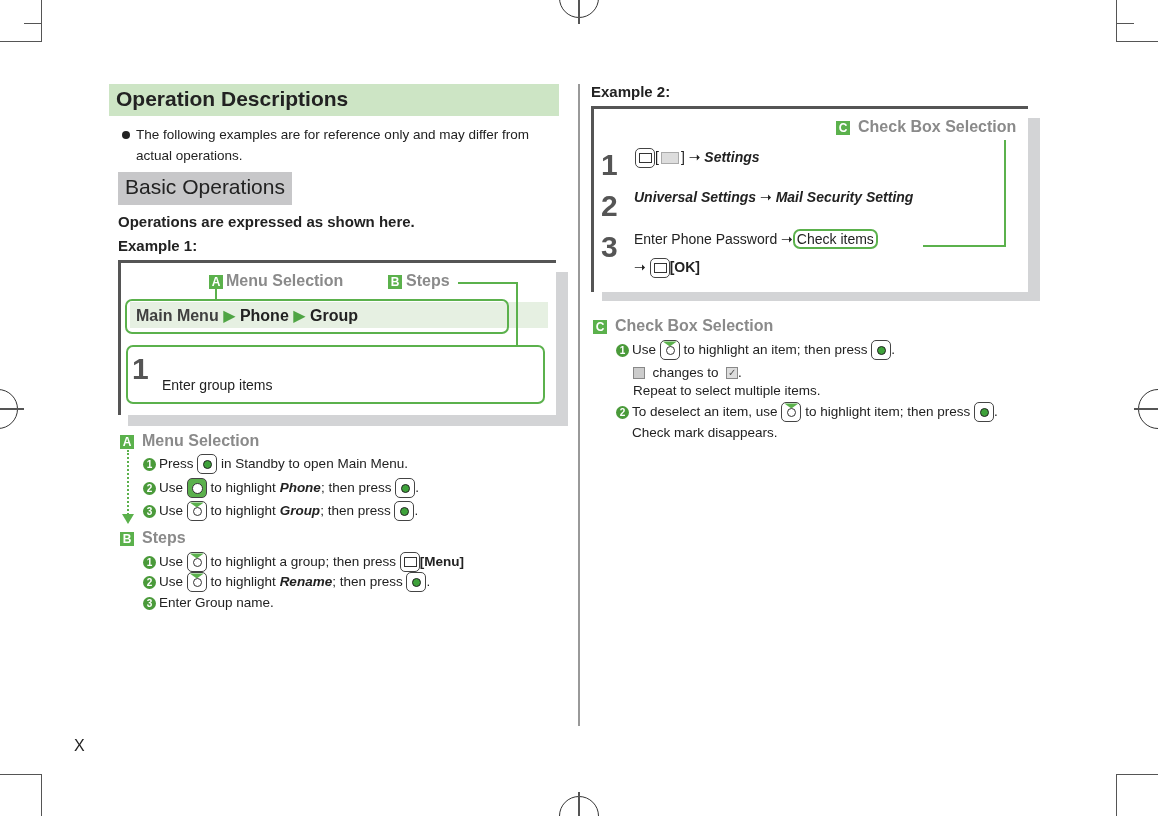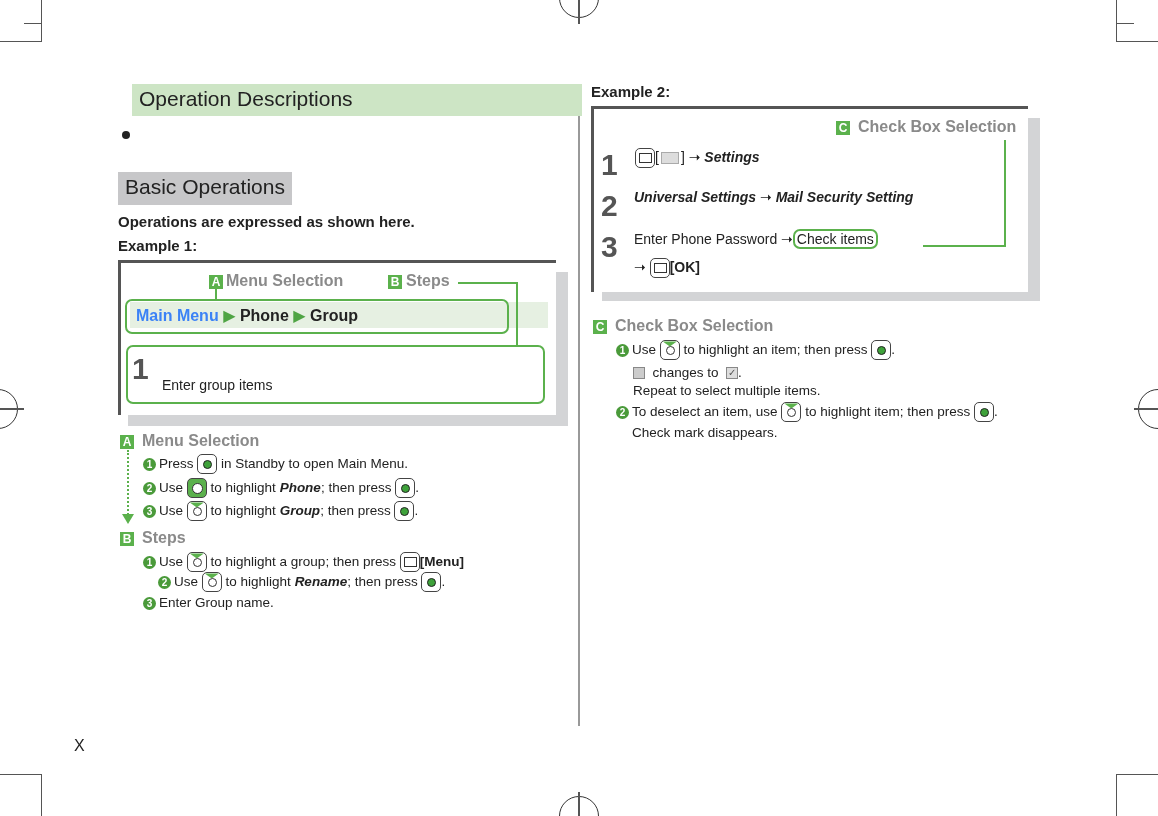--- a/index.html
+++ b/index.html
@@ -1,20 +1,20 @@
 <!DOCTYPE html>
 <html><head>
 <meta charset="utf-8">
 <style>
 *{box-sizing:border-box;margin:0;padding:0}
 body{width:1158px;height:816px;background:#fff;position:relative;font-family:"Liberation Sans","DejaVu Sans",sans-serif;color:#222;overflow:hidden}
 .abs{position:absolute}
 .crop{position:absolute;border-color:#555;border-style:solid;border-width:0}
 .reg{position:absolute;width:40px;height:40px;border:1.5px solid #333;border-radius:50%}
-.h1{left:132px;top:84px;width:450px;height:32px;background:#cde5c5;font-size:21px;font-weight:normal;padding:3px 7px;color:#222}
+.h1{left:109px;top:84px;width:450px;height:32px;background:#cde5c5;font-size:21px;font-weight:bold;padding:3px 7px;color:#222}
 .bullet{left:118px;top:124px;width:450px;font-size:13.5px;line-height:21px;padding-left:18px;color:#222}
 .bullet .dot{position:absolute;left:4px;top:7px;width:8px;height:8px;border-radius:50%;background:#222}
 .h2{left:118px;top:172px;height:33px;background:#c7c7c9;font-size:21px;font-weight:normal;padding:3px 7px;color:#222}
 .bold{font-weight:bold;font-size:15px}
 .frame{border-left:3px solid #555;border-top:3px solid #555;background:#fff}
 .shadow{background:#d3d4d6}
 .gbox{border:2.5px solid #5bb14c;border-radius:7px}
 .lbl-a{display:inline-block;background:#5bb14c;color:#fff;font-weight:bold;font-size:12px;width:14px;height:14px;line-height:14px;text-align:center}
 .gray-head{color:#8a8a8a;font-weight:bold;font-size:16px}
 .key{display:inline-block;border:1.5px solid #444;border-radius:5px;width:20px;height:20px;vertical-align:middle;position:relative;background:#fff}
@@ -45,54 +45,54 @@
 <div class="reg" style="left:559px;top:796px"></div>
 <div class="abs" style="left:578px;top:792px;width:1.5px;height:24px;background:#555"></div>
 <div class="reg" style="left:-22px;top:389px"></div>
 <div class="abs" style="left:0;top:408px;width:24px;height:1.5px;background:#555"></div>
 <div class="reg" style="left:1138px;top:389px"></div>
 <div class="abs" style="left:1134px;top:408px;width:24px;height:1.5px;background:#555"></div>
 
 <div class="abs" style="left:578px;top:84px;width:2px;height:642px;background:#999"></div>
 
 <div class="abs h1">Operation Descriptions</div>
-<div class="abs bullet"><span class="dot"></span></div>
+<div class="abs bullet"><span class="dot"></span><span>The following examples are for reference only and may differ from actual operations.</span></div>
 <div class="abs h2">Basic Operations</div>
 <div class="abs bold" style="left:118px;top:213px">Operations are expressed as shown here.</div>
 <div class="abs bold" style="left:118px;top:237px">Example 1:</div>
 
 <div class="abs shadow" style="left:128px;top:272px;width:440px;height:154px"></div>
 <div class="abs frame" style="left:118px;top:260px;width:438px;height:155px"></div>
 <div class="abs" style="left:130px;top:302px;width:418px;height:26px;background:#e6f0e2"></div>
 <div class="abs" style="left:209px;top:272px;font-size:16px"><span class="lbl-a">A</span><span class="gray-head" style="margin-left:3px">Menu Selection</span></div>
 <div class="abs" style="left:388px;top:272px"><span class="lbl-a">B</span><span class="gray-head" style="margin-left:4px">Steps</span></div>
 <div class="abs" style="left:215px;top:286px;width:2px;height:14px;background:#5bb14c"></div>
 <div class="abs" style="left:458px;top:282px;width:60px;height:64px;border-top:2px solid #5bb14c;border-right:2px solid #5bb14c"></div>
 <div class="abs gbox" style="left:125px;top:299px;width:384px;height:35px;padding:5px 9px;font-size:16px;font-weight:bold">
-  <span style="color:#3b82f6">Main Menu</span>
+  <span style="color:#404040">Main Menu</span>
   <span style="color:#4fa444">▶</span>
   <span>Phone</span>
   <span style="color:#4fa444">▶</span>
   <span>Group</span>
 </div>
 <div class="abs gbox" style="left:126px;top:345px;width:419px;height:59px">
   <span class="abs big-num" style="left:4px;top:5px">1</span>
   <div class="abs stext" style="left:34px;top:30px">Enter group items</div>
 </div>
 
 <div class="abs" style="left:120px;top:432px"><span class="lbl-a">A</span><span class="gray-head" style="margin-left:8px">Menu Selection</span></div>
 <div class="abs" style="left:127px;top:450px;height:65px;border-left:2px dotted #5bb14c"></div>
 <div class="abs" style="left:122px;top:514px;width:0;height:0;border-left:6px solid transparent;border-right:6px solid transparent;border-top:10px solid #5bb14c"></div>
 <div class="abs step" style="left:143px;top:452px"><span class="num">1</span><span>Press</span> <span class="key center"></span> <span>in Standby to open Main Menu.</span></div>
 <div class="abs step" style="left:143px;top:476px"><span class="num">2</span><span>Use</span> <span class="key nav"></span> <span>to highlight</span> <span class="it">Phone</span><span>; then press</span> <span class="key center"></span>.</div>
 <div class="abs step" style="left:143px;top:499px"><span class="num">3</span><span>Use</span> <span class="key vnav"></span> <span>to highlight</span> <span class="it">Group</span><span>; then press</span> <span class="key center"></span>.</div>
 
 <div class="abs" style="left:120px;top:529px"><span class="lbl-a">B</span><span class="gray-head" style="margin-left:8px">Steps</span></div>
 <div class="abs step" style="left:143px;top:550px"><span class="num">1</span><span>Use</span> <span class="key vnav"></span> <span>to highlight a group; then press</span> <span class="key mail"></span><b>[Menu]</b></div>
-<div class="abs step" style="left:158px;top:570px"><span class="num">2</span><span>Use</span> <span class="key vnav"></span> <span>to highlight</span> <span class="it">Rename</span><span>; then press</span> <span class="key center"></span>.</div>
+<div class="abs step" style="left:143px;top:570px"><span class="num">2</span><span>Use</span> <span class="key vnav"></span> <span>to highlight</span> <span class="it">Rename</span><span>; then press</span> <span class="key center"></span>.</div>
 <div class="abs step" style="left:143px;top:591px"><span class="num">3</span><span>Enter Group name.</span></div>
 
 <div class="abs bold" style="left:591px;top:83px">Example 2:</div>
 <div class="abs shadow" style="left:602px;top:118px;width:438px;height:183px"></div>
 <div class="abs frame" style="left:591px;top:106px;width:437px;height:186px"></div>
 <div class="abs" style="left:836px;top:118px"><span class="lbl-a">C</span><span class="gray-head" style="margin-left:8px">Check Box Selection</span></div>
 <div class="abs" style="left:923px;top:140px;width:83px;height:107px;border-right:2px solid #5bb14c;border-bottom:2px solid #5bb14c"></div>
 
 <div class="abs big-num" style="left:601px;top:148px">1</div>
 <div class="abs stext" style="left:635px;top:148px;white-space:nowrap"><span class="key mail"></span><span>[</span><span style="display:inline-block;width:18px;height:12px;border:1px solid #aaa;background:#ddd;vertical-align:middle;margin:0 2px"></span><span>]</span> <span>➝</span> <span class="it">Settings</span></div>

